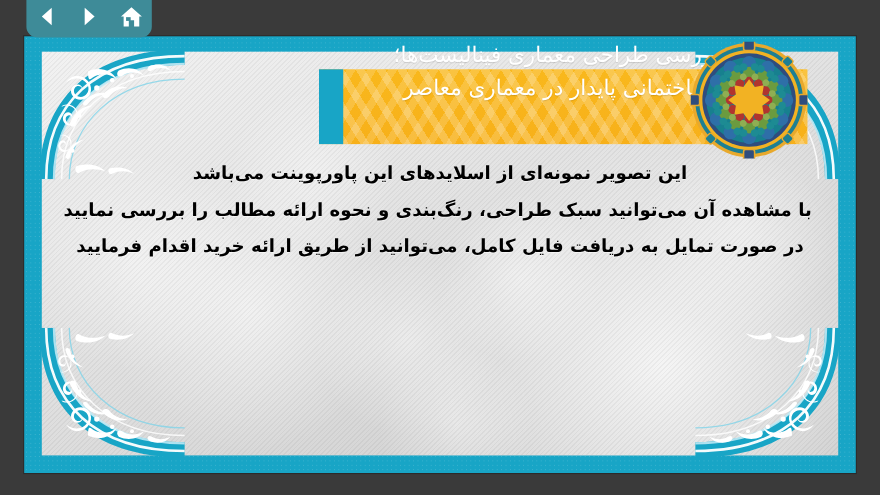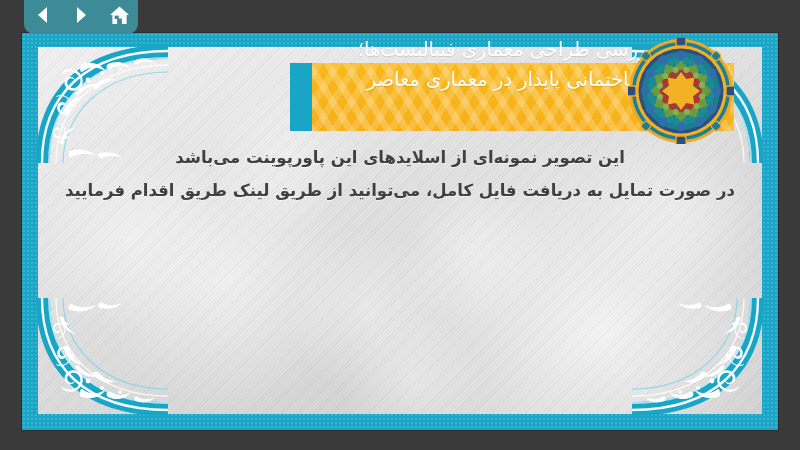--- a/index.html
+++ b/index.html
@@ -90,21 +90,21 @@
   
   .medallion{
     position:absolute;right:44px;top:5px;width:106px;height:106px;
   }
   .medallion svg{display:block;width:100%;height:100%;}
 
   
   .body-copy{
     position:absolute;left:40px;right:40px;top:108px;
     direction:rtl;text-align:center;
-    color:#404040;
+    color:#000000;
     font-size:16.5px;line-height:33px;font-weight:700;
     white-space:nowrap;
     text-shadow:0 1px 0 rgba(255,255,255,.5);
   }
   .body-copy .bline{display:block;}
 
   
   .navbar{
     position:absolute;left:24px;top:-14px;width:114px;height:48px;
     background:#3e8b98;
@@ -276,21 +276,22 @@
           <rect x="14" y="14" width="8" height="8" rx="2" transform="rotate(45 18 18)"></rect>
           <rect x="84" y="14" width="8" height="8" rx="2" transform="rotate(45 88 18)"></rect>
           <rect x="14" y="84" width="8" height="8" rx="2" transform="rotate(45 18 88)"></rect>
           <rect x="84" y="84" width="8" height="8" rx="2" transform="rotate(45 88 88)"></rect>
         </g>
       </svg>
     </div>
 
     <div class="body-copy">
       <span class="bline">این تصویر نمونه‌ای از اسلایدهای این پاورپوینت می‌باشد</span>
-      <span class="bline">در صورت تمایل به دریافت فایل کامل، می‌توانید از طریق لینک طریق اقدام فرمایید</span>
+      <span class="bline">با مشاهده آن می‌توانید سبک طراحی، رنگ‌بندی و نحوه ارائه مطالب را بررسی نمایید</span>
+      <span class="bline">در صورت تمایل به دریافت فایل کامل، می‌توانید از طریق ارائه خرید اقدام فرمایید</span>
     </div>
 
   </div>
 
   <div class="navbar">
     <div class="nav-btn">
       <span>
         <svg width="20" height="20" viewBox="0 0 20 20" xmlns="http://www.w3.org/2000/svg">
           <path d="M14,2 L5,10 L14,18 Z" fill="#ffffff"></path>
         </svg>

